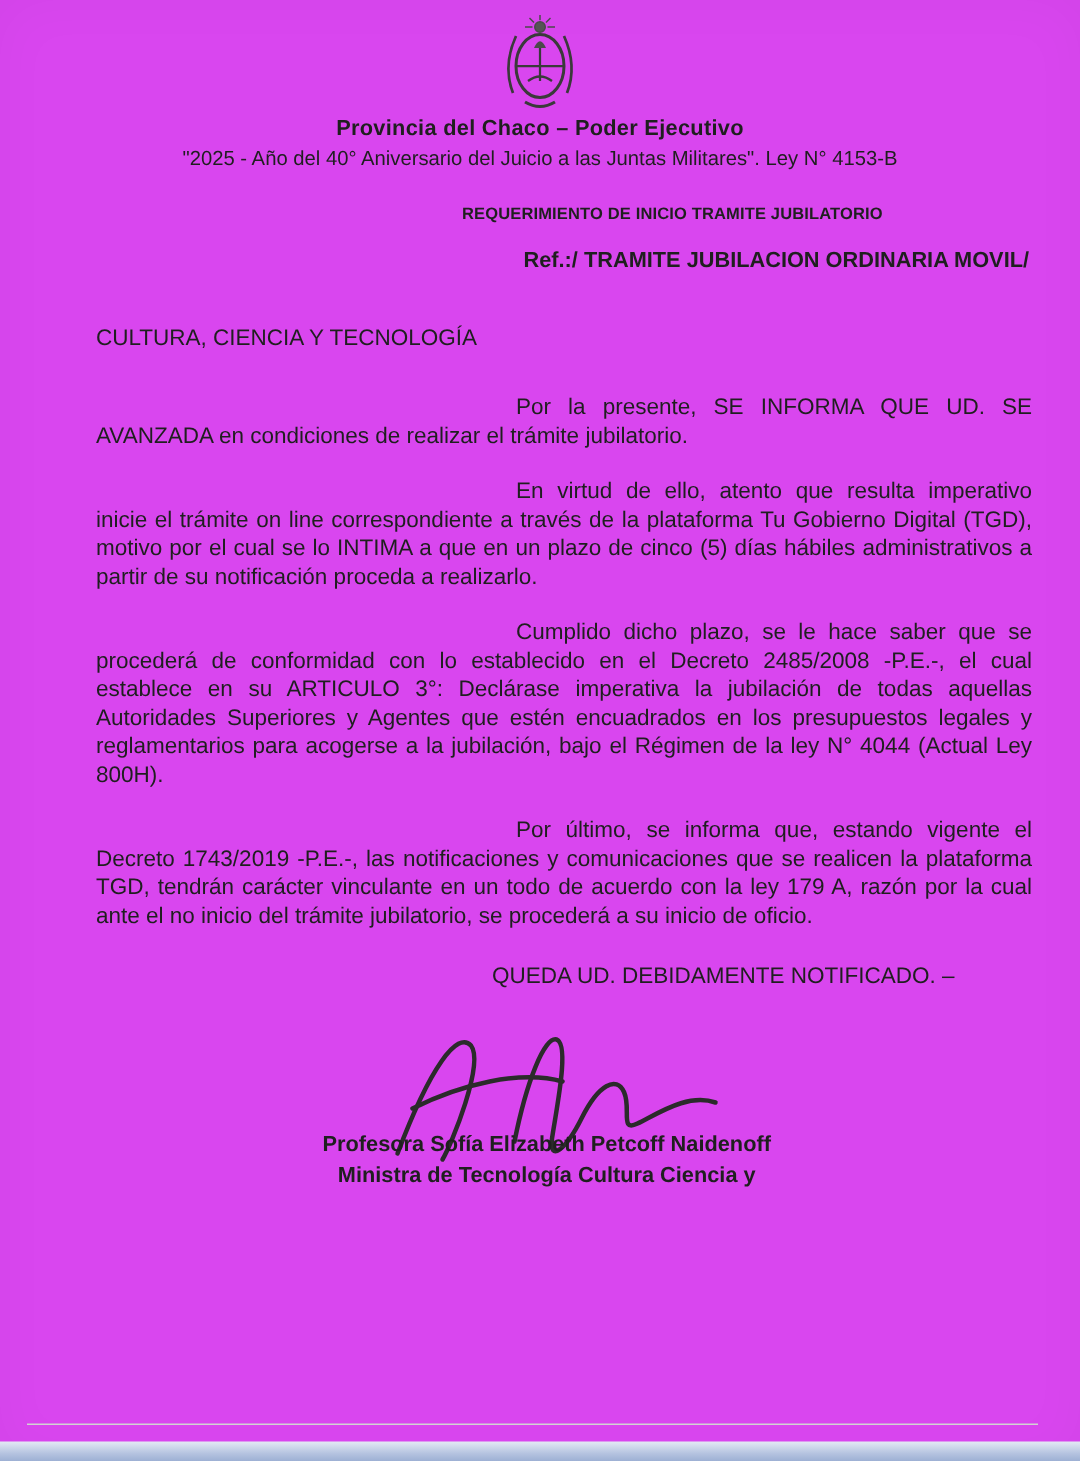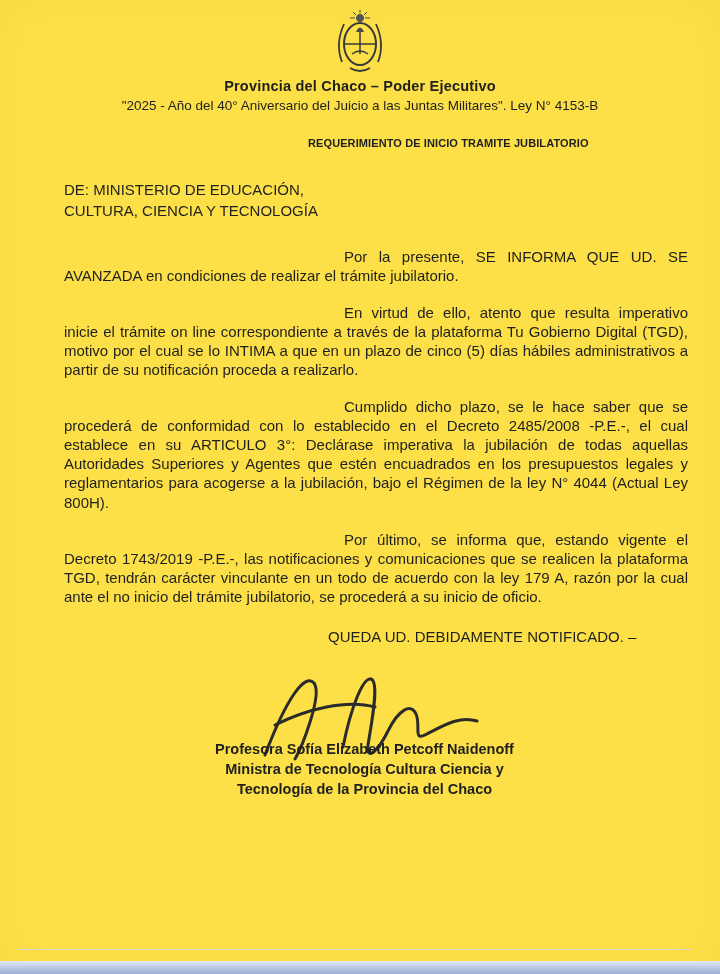--- a/index.html
+++ b/index.html
@@ -1,20 +1,20 @@
 <!DOCTYPE html>
 <html><head>
 <meta charset="utf-8">
 <style>
   html, body { margin: 0; padding: 0; background: #ffffff; }
   .page {
     position: relative;
     width: 720px;
     height: 974px;
-    background: #fde047;
+    background: #d946ef;
     font-family: "Liberation Sans", sans-serif;
     color: #1f1f1f;
     overflow: hidden;
     box-shadow: inset 0 0 40px rgba(0,0,0,0.03);
   }
   .crest { display: block; margin: 10px auto 4px auto; }
   .org-line {
     text-align: center;
     font-weight: bold;
     font-size: 14.5px;
@@ -120,43 +120,42 @@
     <path d="M46,52 Q53,34 44,14" fill="none" stroke="#3a3a3a" stroke-width="1.8"></path>
     <path d="M18,58 Q28,64 38,58" fill="none" stroke="#3a3a3a" stroke-width="2"></path>
   </svg>
 
   <div class="org-line">Provincia del Chaco – Poder Ejecutivo</div>
   <div class="year-line">"2025 - Año del 40° Aniversario del Juicio a las Juntas Militares". Ley N° 4153-B</div>
 
   <div class="doc-title">REQUERIMIENTO DE INICIO TRAMITE JUBILATORIO</div>
 
   <div class="ref-block">
+    <div>Ref.:/ TRAMITE JUBILACION ORDINARIA MOVIL/</div>
   </div>
 
   <div class="addressee">
-    <div>DE: MINISTERIO DE EDUCACIÓN,</div>
     <div>CULTURA, CIENCIA Y TECNOLOGÍA</div>
   </div>
 
   <p class="body-text first">Por la presente, SE INFORMA QUE UD. SE AVANZADA en condiciones de realizar el trámite jubilatorio.</p>
   <p class="body-text">En virtud de ello, atento que resulta imperativo inicie el trámite on line correspondiente a través de la plataforma Tu Gobierno Digital (TGD), motivo por el cual se lo INTIMA a que en un plazo de cinco (5) días hábiles administrativos a partir de su notificación proceda a realizarlo.</p>
   <p class="body-text">Cumplido dicho plazo, se le hace saber que se procederá de conformidad con lo establecido en el Decreto 2485/2008 -P.E.-, el cual establece en su ARTICULO 3°: Declárase imperativa la jubilación de todas aquellas Autoridades Superiores y Agentes que estén encuadrados en los presupuestos legales y reglamentarios para acogerse a la jubilación, bajo el Régimen de la ley N° 4044 (Actual Ley 800H).</p>
   <p class="body-text">Por último, se informa que, estando vigente el Decreto 1743/2019 -P.E.-, las notificaciones y comunicaciones que se realicen la plataforma TGD, tendrán carácter vinculante en un todo de acuerdo con la ley 179 A, razón por la cual ante el no inicio del trámite jubilatorio, se procederá a su inicio de oficio.</p>
 
   <p class="closing">QUEDA UD. DEBIDAMENTE NOTIFICADO. –</p>
 
   <div class="signature-area">
     <svg class="signature-scrawl" width="260" height="110" viewBox="0 0 260 110" aria-hidden="true">
       <g fill="none" stroke="#2b2b2b" stroke-width="3" stroke-linecap="round" stroke-linejoin="round">
         <path d="M30,92 C52,34 70,10 79,20 C88,32 66,86 60,96"></path>
         <path d="M40,62 C72,46 112,36 140,44"></path>
         <path d="M108,84 C116,44 128,14 136,16 C145,19 136,62 133,82 C131,98 142,90 153,68 C164,46 176,40 181,51 C186,62 178,78 190,72 C206,64 224,52 242,58"></path>
       </g>
     </svg>
     <div class="sig-name">Profesora Sofía Elizabeth Petcoff Naidenoff</div>
     <div class="sig-title">Ministra de Tecnología Cultura Ciencia y</div>
-    <div class="sig-title">Tecnología de la Provincia del Chaco</div>
   </div>
 
   <div class="scan-line"></div>
   <div class="bottom-strip"></div>
 
 </div>
 
 </body></html>

